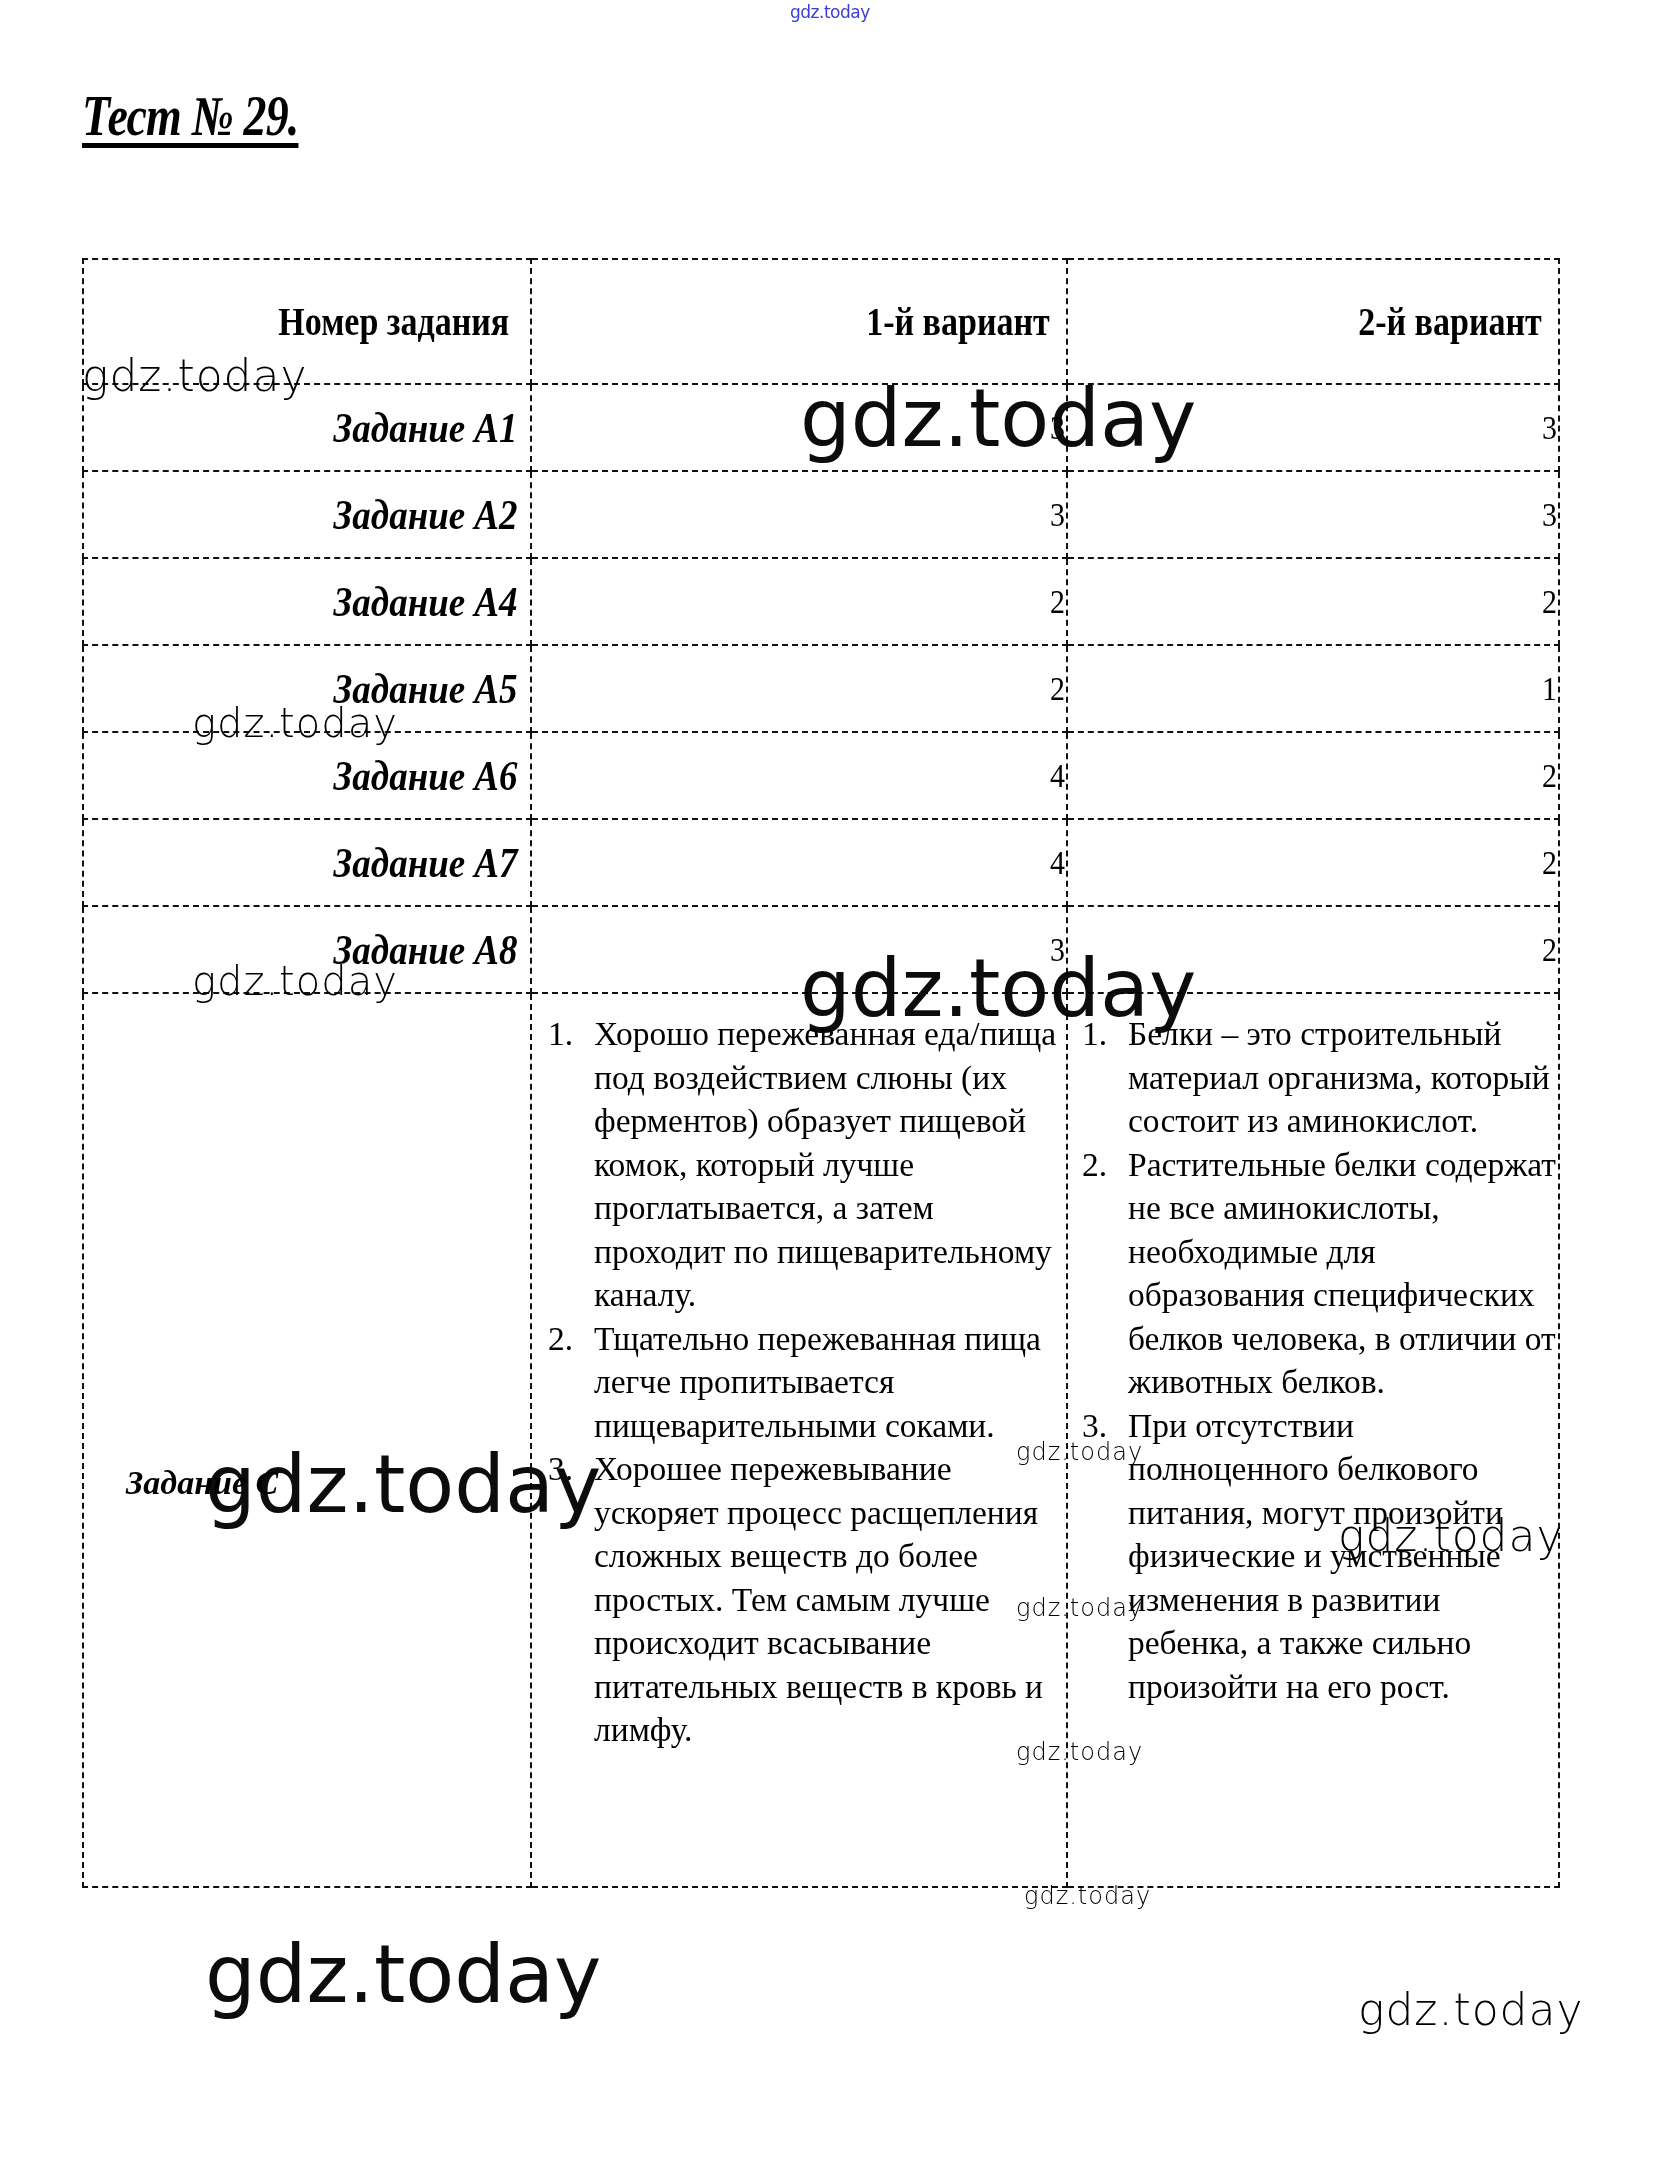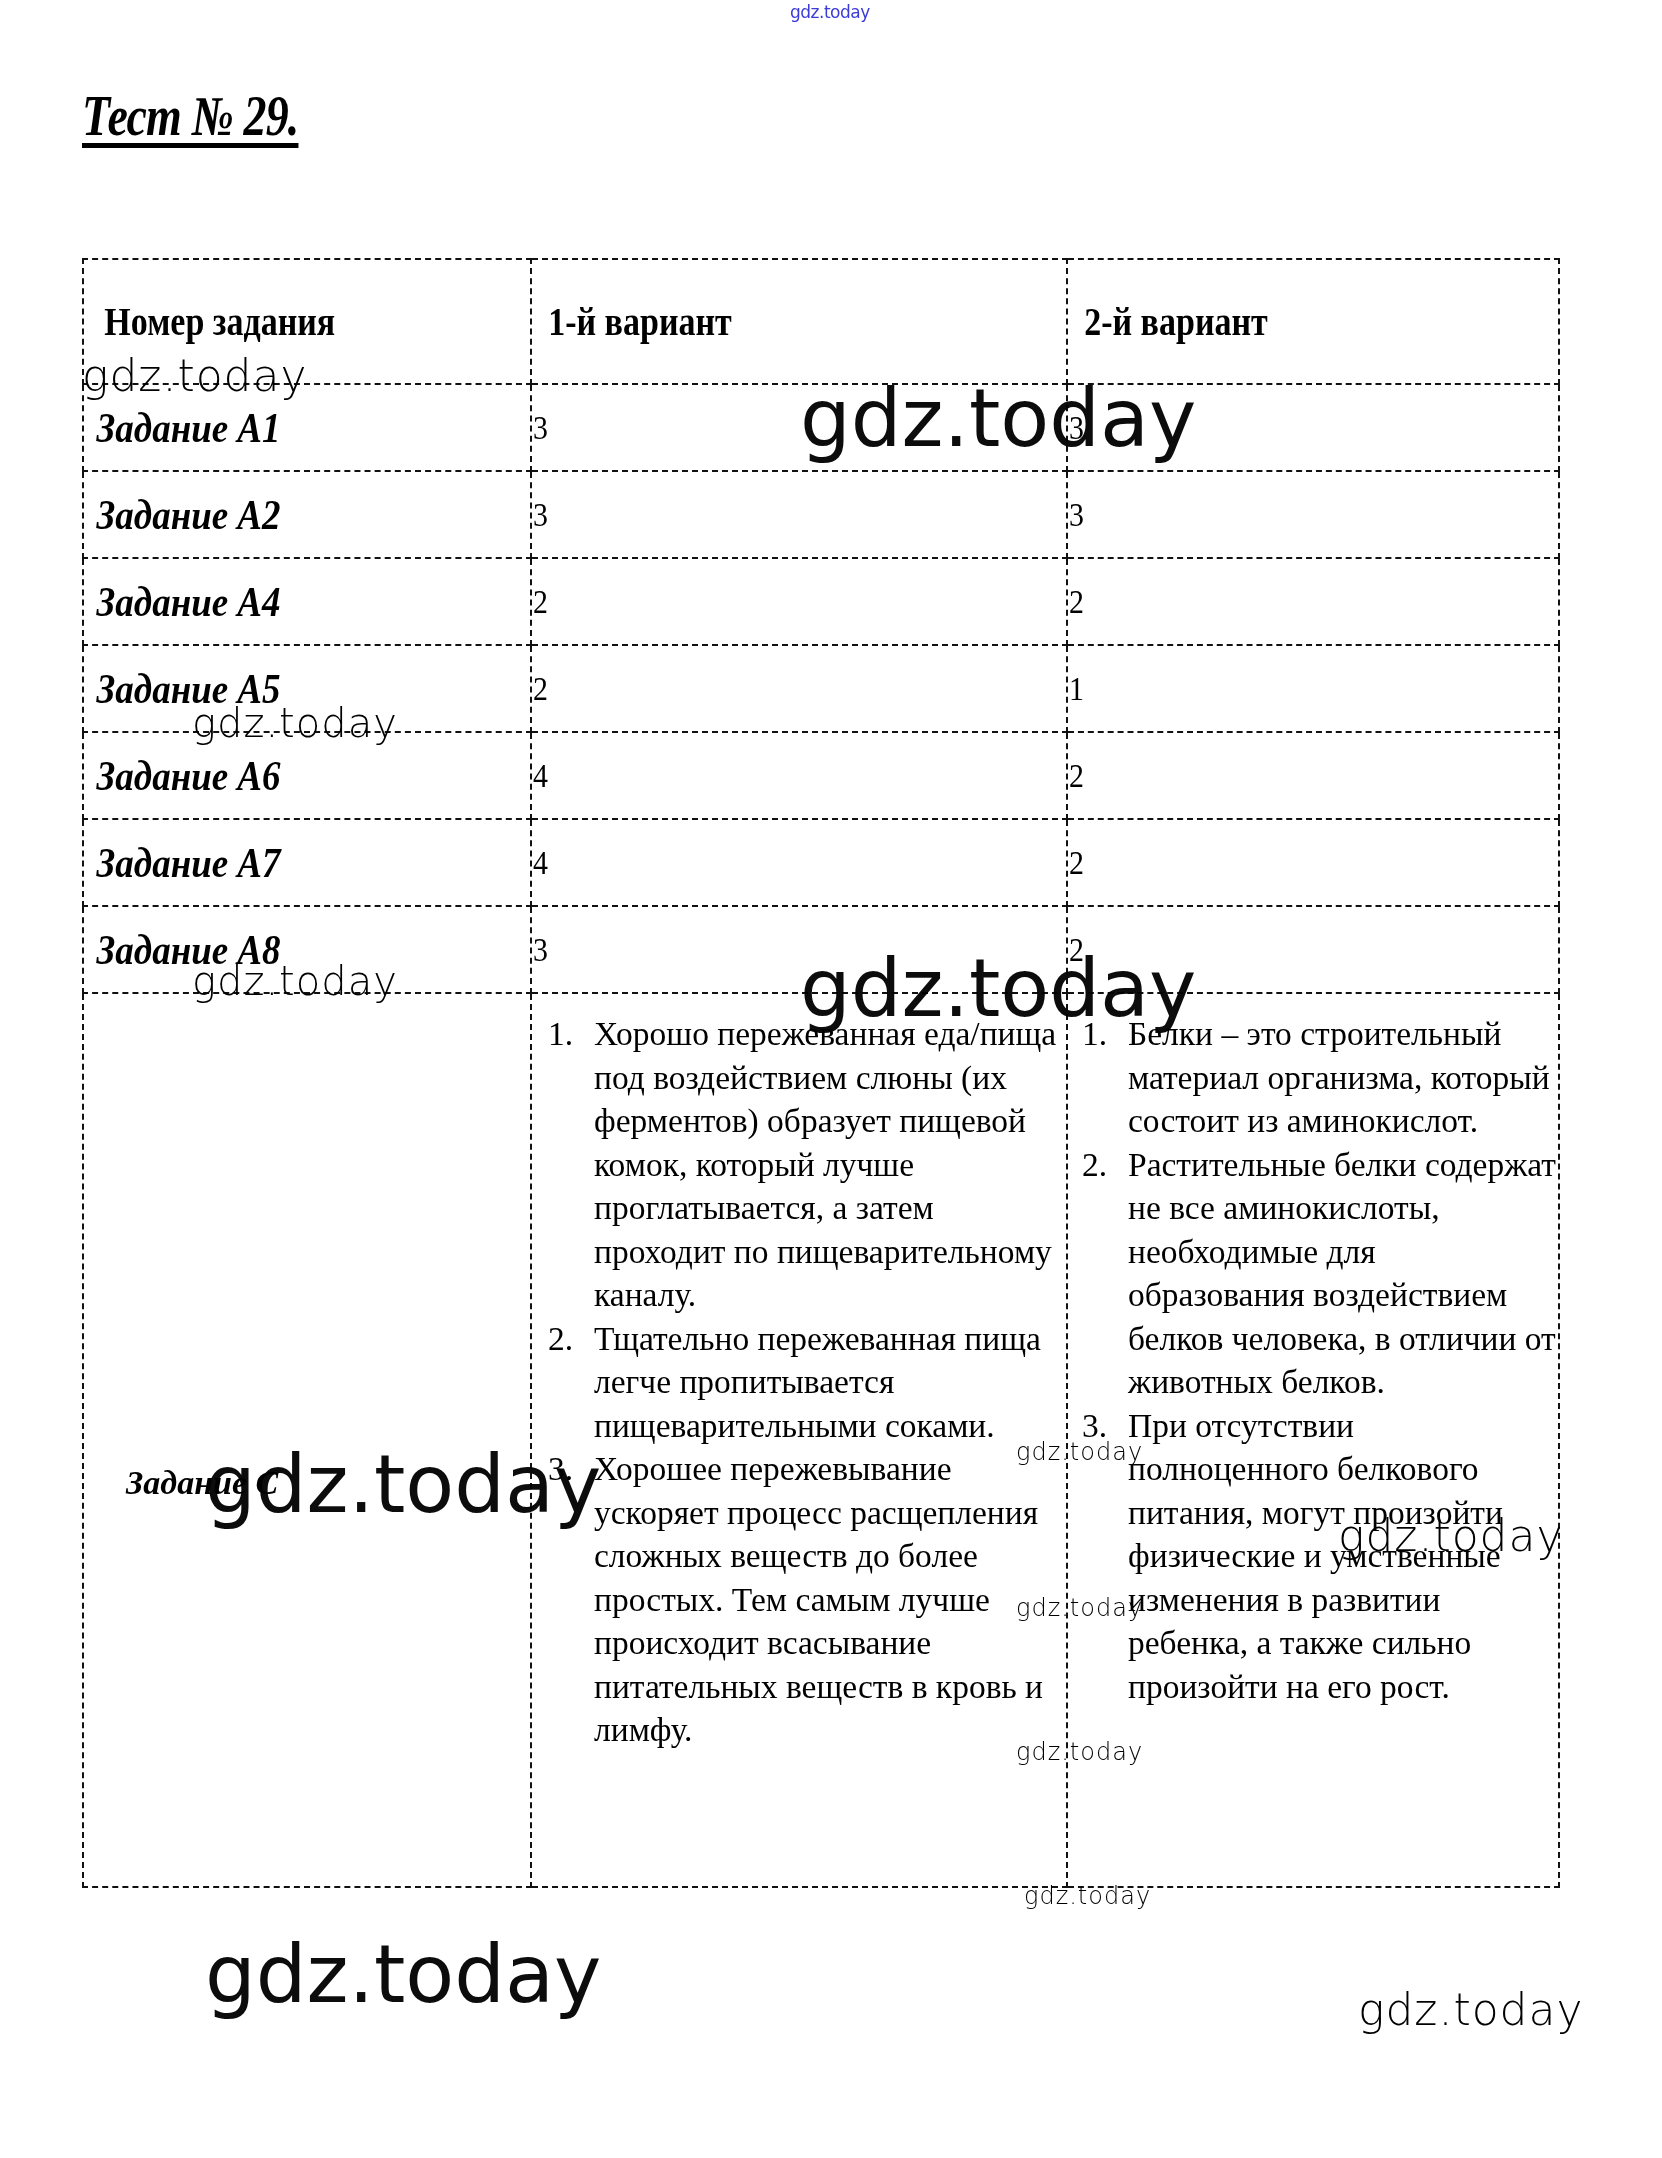--- a/index.html
+++ b/index.html
@@ -4,21 +4,21 @@
 <style>
   html, body { margin:0; padding:0; background:#ffffff; }
   body { width:1662px; height:2158px; position:relative; overflow:hidden;
          font-family:"Liberation Serif", serif; color:#000; }
   .top-wm { position:absolute; left:790px; top:2px; font-family:"DejaVu Sans", sans-serif;
             font-size:17px; color:#3b3bd8; letter-spacing:-0.5px; }
   .title { position:absolute; left:82px; top:84px; font-size:56px; font-weight:bold; font-style:italic;
            text-decoration:underline; text-decoration-thickness:5px; text-underline-offset:8px;
            transform:scaleX(0.82); transform-origin:left top; letter-spacing:-1px; }
   table.answers { position:absolute; left:82px; top:258px; width:1476px; border-collapse:collapse; table-layout:fixed; }
-  table.answers td, table.answers th { border:2px dashed #111; padding:0; text-align:left; vertical-align:middle; }
+  table.answers td, table.answers th { border:2px dashed #111; padding:0; text-align:right; vertical-align:middle; }
   col.c0 { width:448px; } col.c1 { width:536px; } col.c2 { width:492px; }
   tr.hdr { height:125px; }
   tr.hdr th { font-weight:bold; font-size:40px; transform-origin:center; }
   tr.hdr th span { display:inline-block; transform:scaleX(0.85); }
   tr.row { height:87px; }
   td.lab { font-weight:bold; font-style:italic; font-size:42px; }
   td.lab span, td.val span { display:inline-block; transform:scaleX(0.88); }
   td.val { font-size:34px; }
   tr.crow { height:894px; }
   tr.crow td { vertical-align:top; text-align:left; }
@@ -96,21 +96,21 @@
     <td class="cv1">
       <ol class="c-list">
         <li><span class="num">1.</span><span>Хорошо пережеванная еда/пища под воздействием слюны (их ферментов) образует пищевой комок, который лучше проглатывается, а затем проходит по пищеварительному каналу.</span></li>
         <li><span class="num">2.</span><span>Тщательно пережеванная пища легче пропитывается пищеварительными соками.</span></li>
         <li><span class="num">3.</span><span>Хорошее пережевывание ускоряет процесс расщепления сложных веществ до более простых. Тем самым лучше происходит всасывание питательных веществ в кровь и лимфу.</span></li>
       </ol>
     </td>
     <td class="cv2">
       <ol class="c-list">
         <li><span class="num">1.</span><span>Белки – это строительный материал организма, который состоит из аминокислот.</span></li>
-        <li><span class="num">2.</span><span>Растительные белки содержат не все аминокислоты, необходимые для образования воздействием белков человека, в отличии от животных белков.</span></li>
+        <li><span class="num">2.</span><span>Растительные белки содержат не все аминокислоты, необходимые для образования специфических белков человека, в отличии от животных белков.</span></li>
         <li><span class="num">3.</span><span>При отсутствии полноценного белкового питания, могут произойти физические и умственные изменения в развитии ребенка, а также сильно произойти на его рост.</span></li>
       </ol>
     </td>
   </tr>
 </tbody>
   </table>
 
 <div class="wm med" style="left:82px; top:350px;">gdz.today</div>
 <div class="wm big" style="left:800px; top:372px;">gdz.today</div>
 <div class="wm med" style="left:192px; top:700px; font-size:40px;">gdz.today</div>

